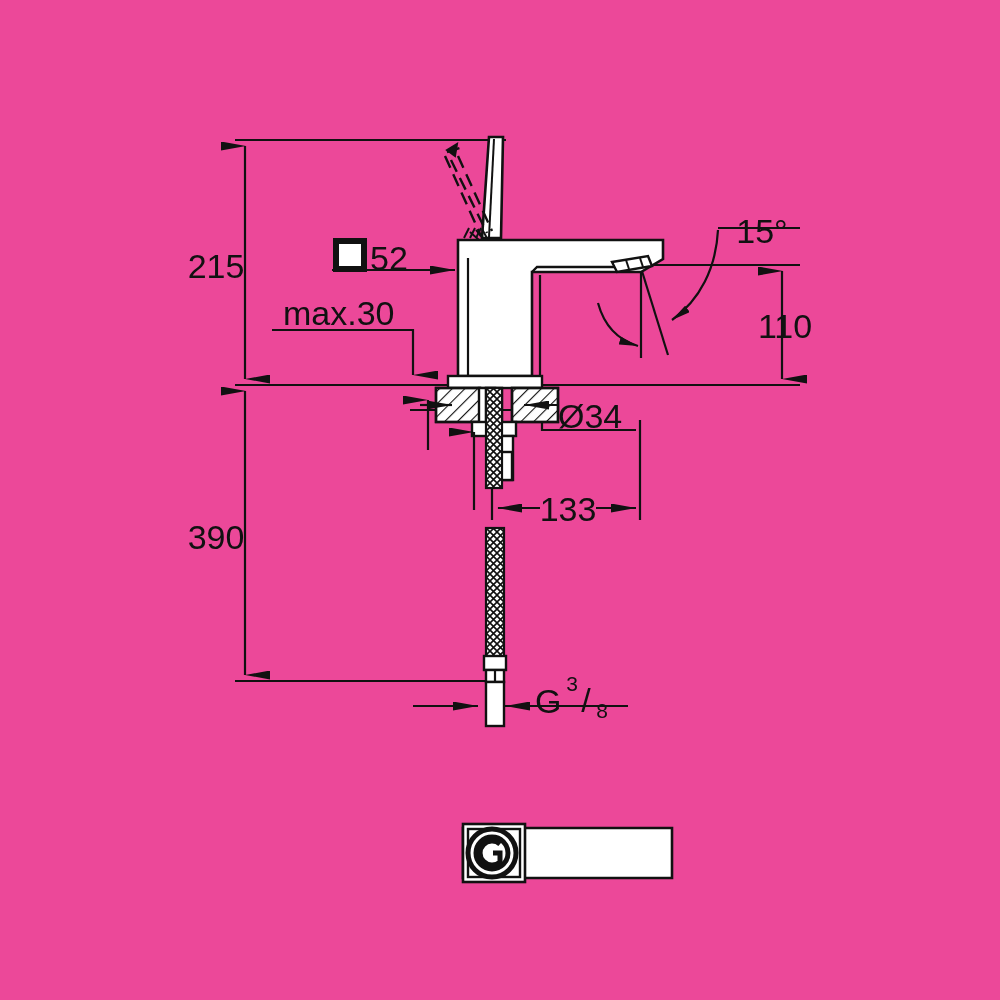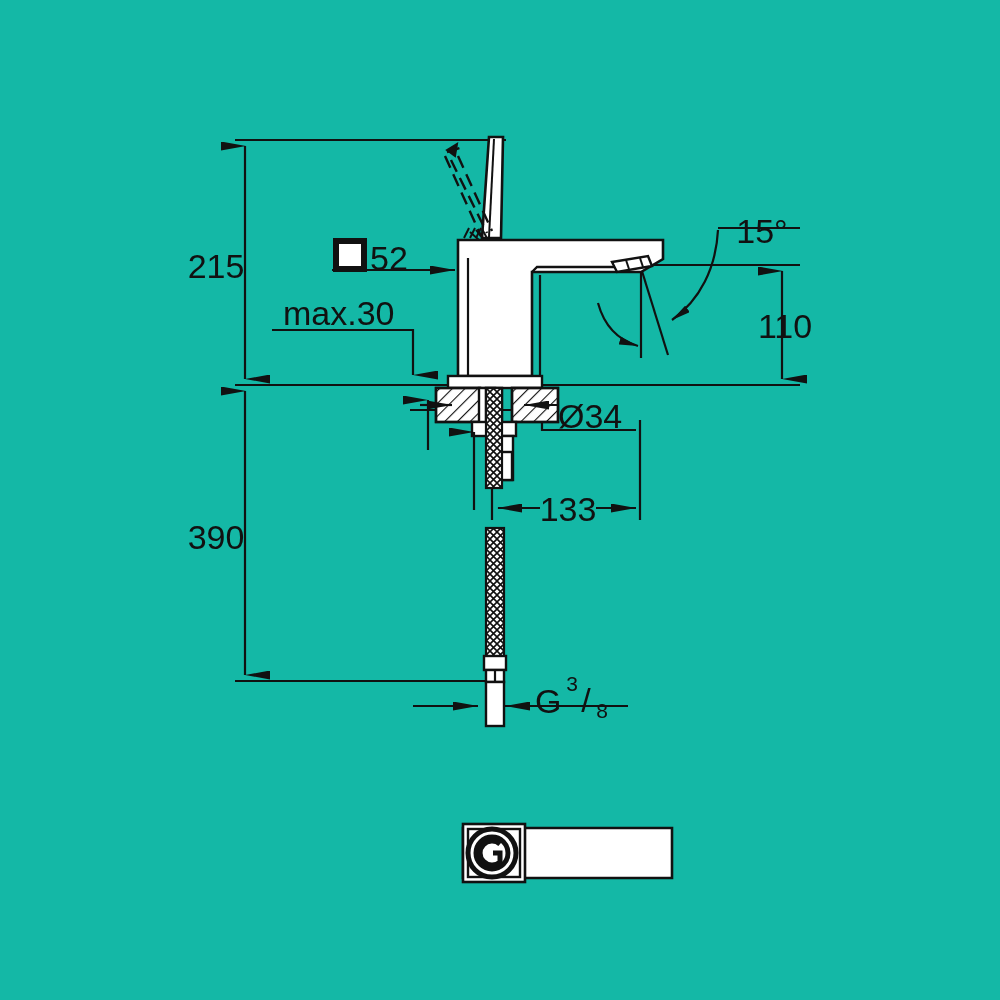--- a/index.html
+++ b/index.html
@@ -7,21 +7,21 @@
     padding: 0;
     background: #ffffff;
   }
   body {
     font-family: "Liberation Sans", sans-serif;
   }
   #canvas {
     position: relative;
     width: 1000px;
     height: 1000px;
-    background: #14b8a6;
+    background: #ec4899;
     overflow: hidden;
   }
   svg#drawing {
     position: absolute;
     left: 0;
     top: 0;
     width: 1000px;
     height: 1000px;
   }
   .dimtext {

